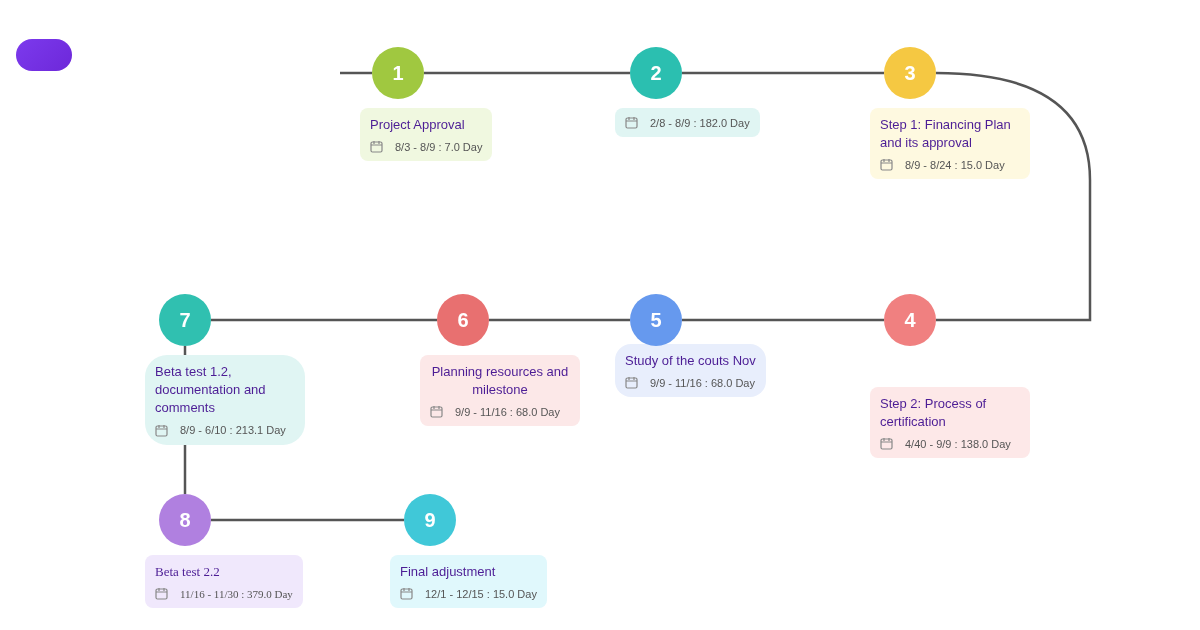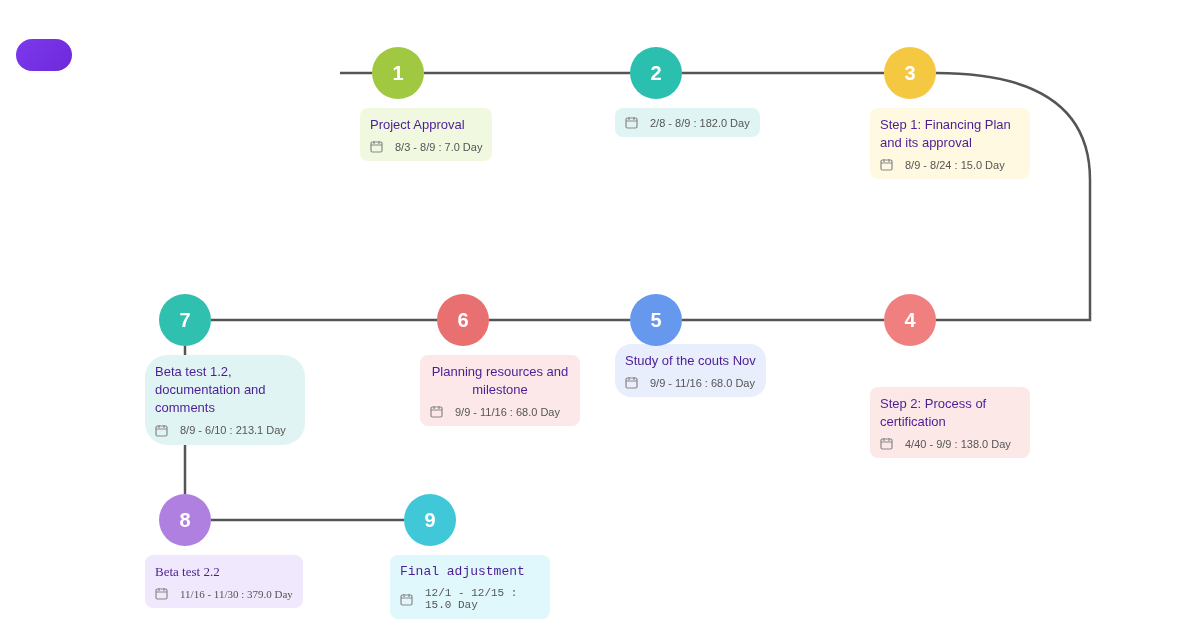--- a/index.html
+++ b/index.html
@@ -194,21 +194,21 @@
           <span style="display: inline-block; width: 13px; height: 13px; flex-shrink: 0;"><svg viewBox="0 0 13 13" fill="none" xmlns="http://www.w3.org/2000/svg">
     <rect x="1" y="2" width="11" height="10" rx="1.5" stroke="#888" stroke-width="1.2"></rect>
     <line x1="1" y1="5" x2="12" y2="5" stroke="#888" stroke-width="1"></line>
     <line x1="4" y1="1" x2="4" y2="4" stroke="#888" stroke-width="1.2"></line>
     <line x1="9" y1="1" x2="9" y2="4" stroke="#888" stroke-width="1.2"></line>
   </svg></span>
           <span>11/16 - 11/30 : 379.0 Day</span>
         </div>
       </div>
       <div class="step-node" style="left: 404px; top: 494px; background: rgb(64, 200, 216);">9</div>
-      <div class="step-card" style="left: 390px; top: 555px; background: rgb(224, 248, 252); font-family: Liberation Mono, monospace;">
+      <div class="step-card" style="left: 390px; top: 555px; background: rgb(224, 248, 252);">
         <div class="card-title">Final adjustment</div>
         <div class="card-date">
           <span style="display: inline-block; width: 13px; height: 13px; flex-shrink: 0;"><svg viewBox="0 0 13 13" fill="none" xmlns="http://www.w3.org/2000/svg">
     <rect x="1" y="2" width="11" height="10" rx="1.5" stroke="#888" stroke-width="1.2"></rect>
     <line x1="1" y1="5" x2="12" y2="5" stroke="#888" stroke-width="1"></line>
     <line x1="4" y1="1" x2="4" y2="4" stroke="#888" stroke-width="1.2"></line>
     <line x1="9" y1="1" x2="9" y2="4" stroke="#888" stroke-width="1.2"></line>
   </svg></span>
           <span>12/1 - 12/15 : 15.0 Day</span>
         </div>

